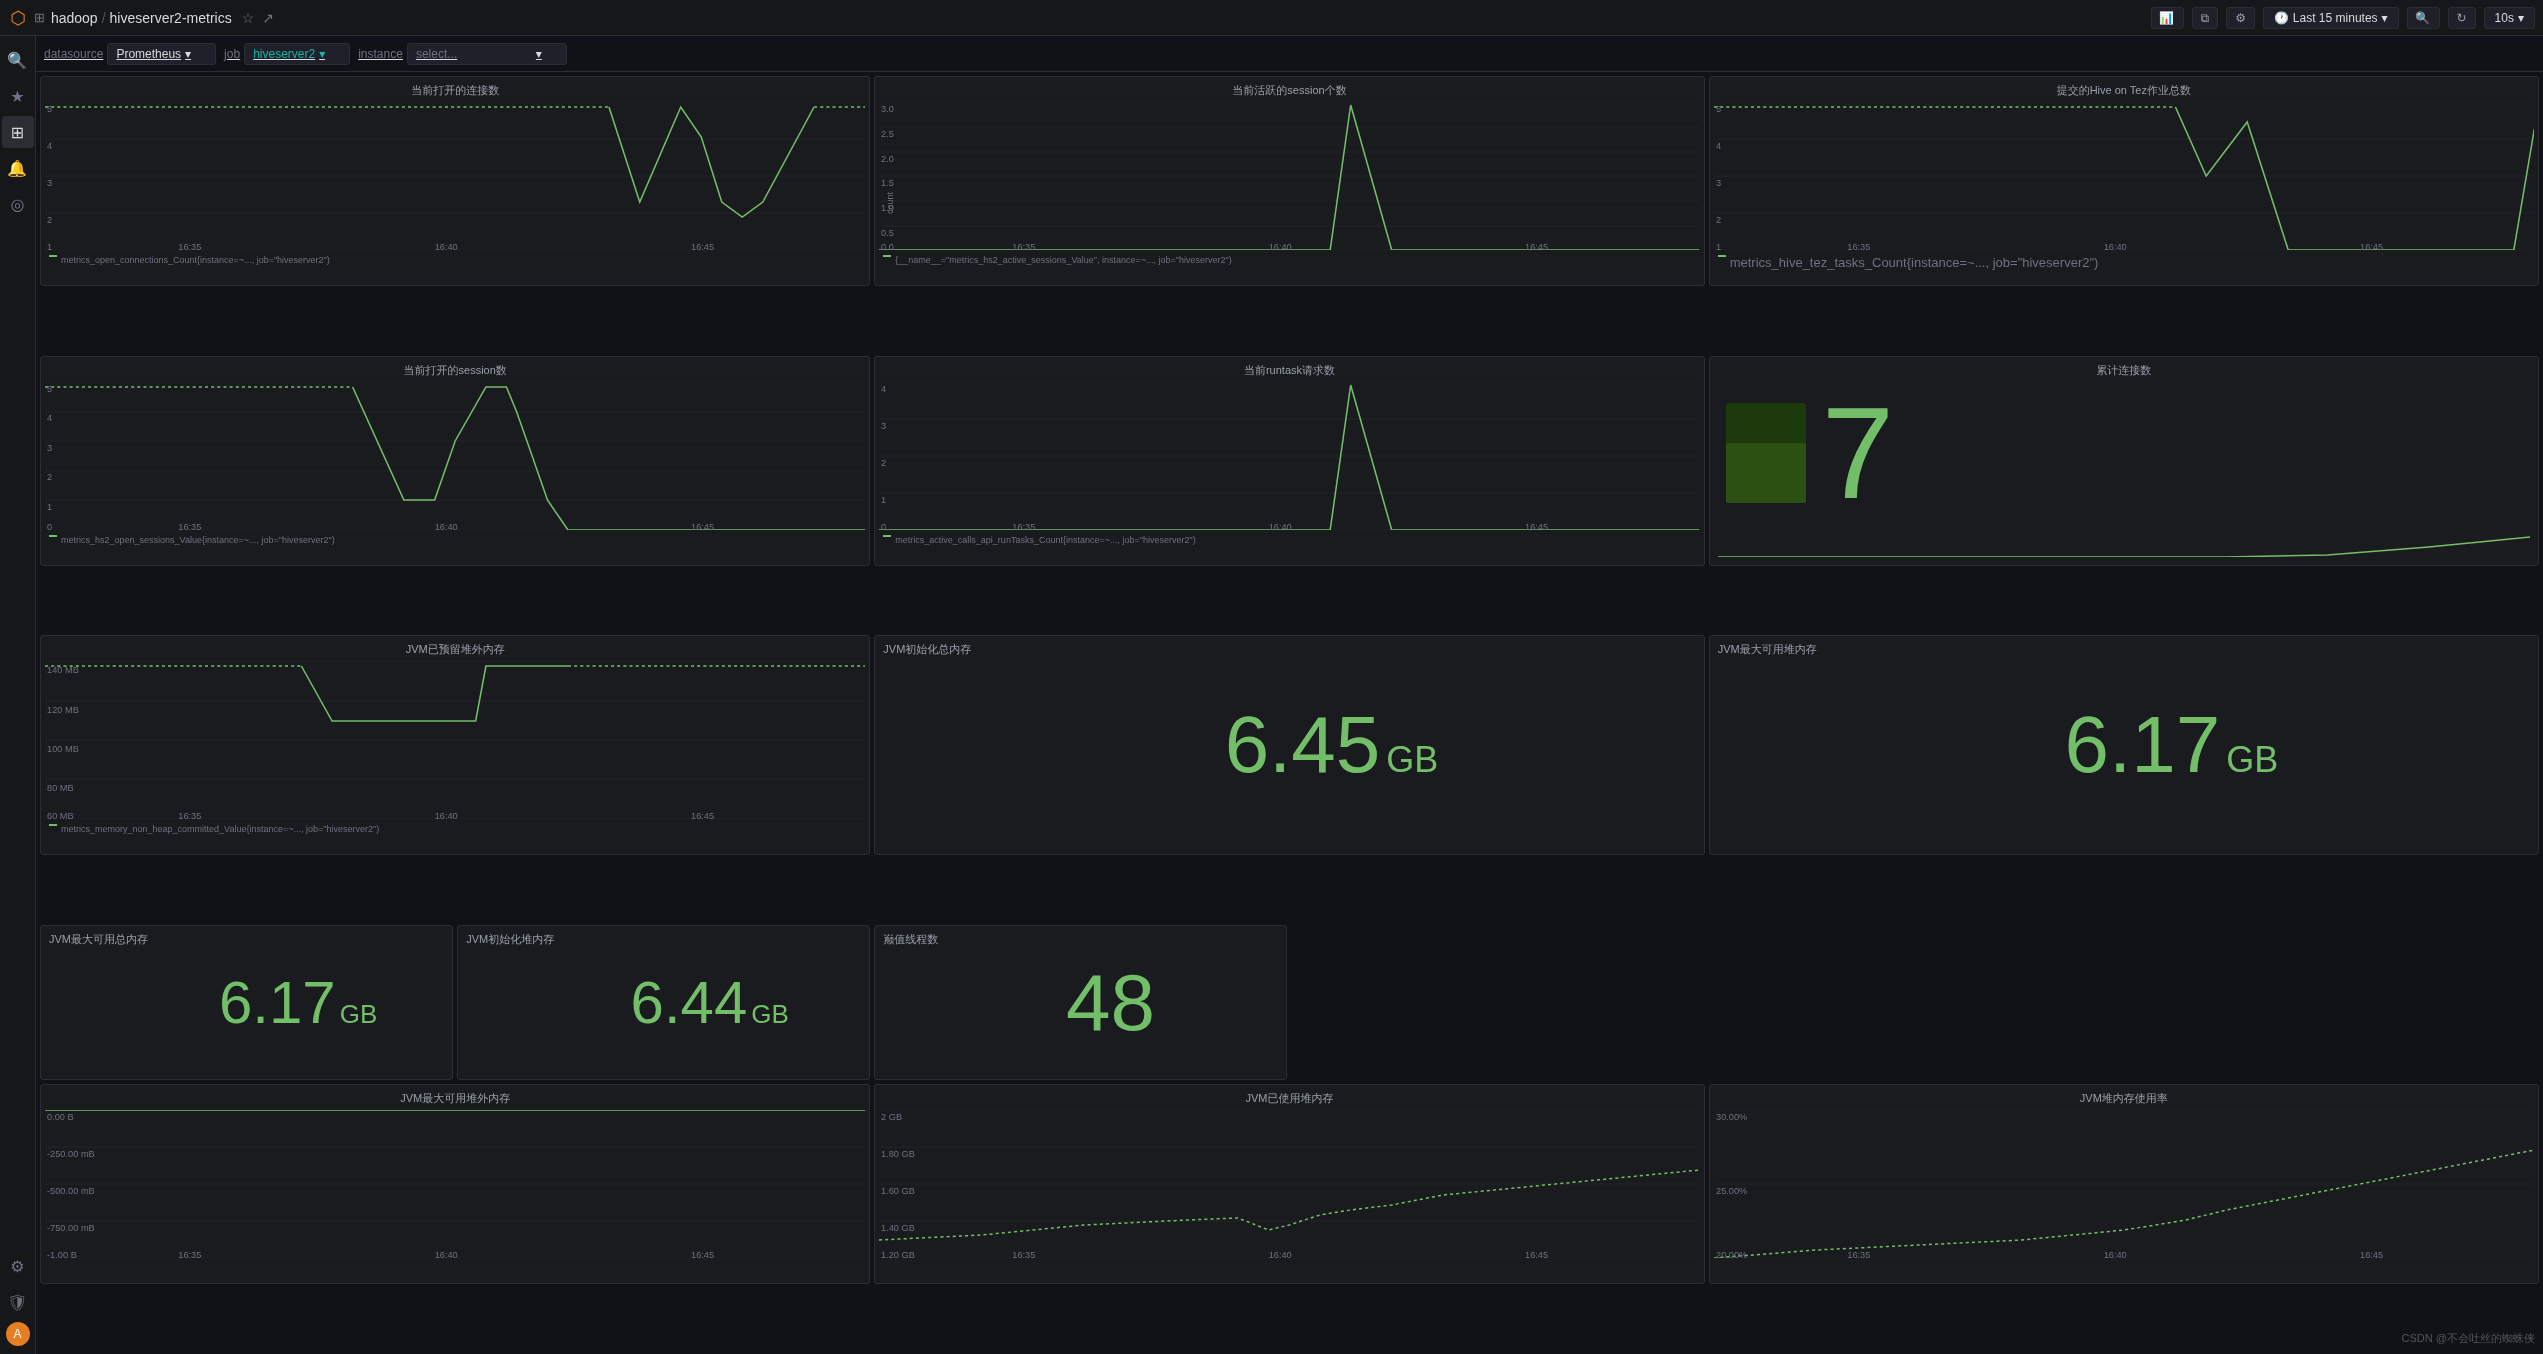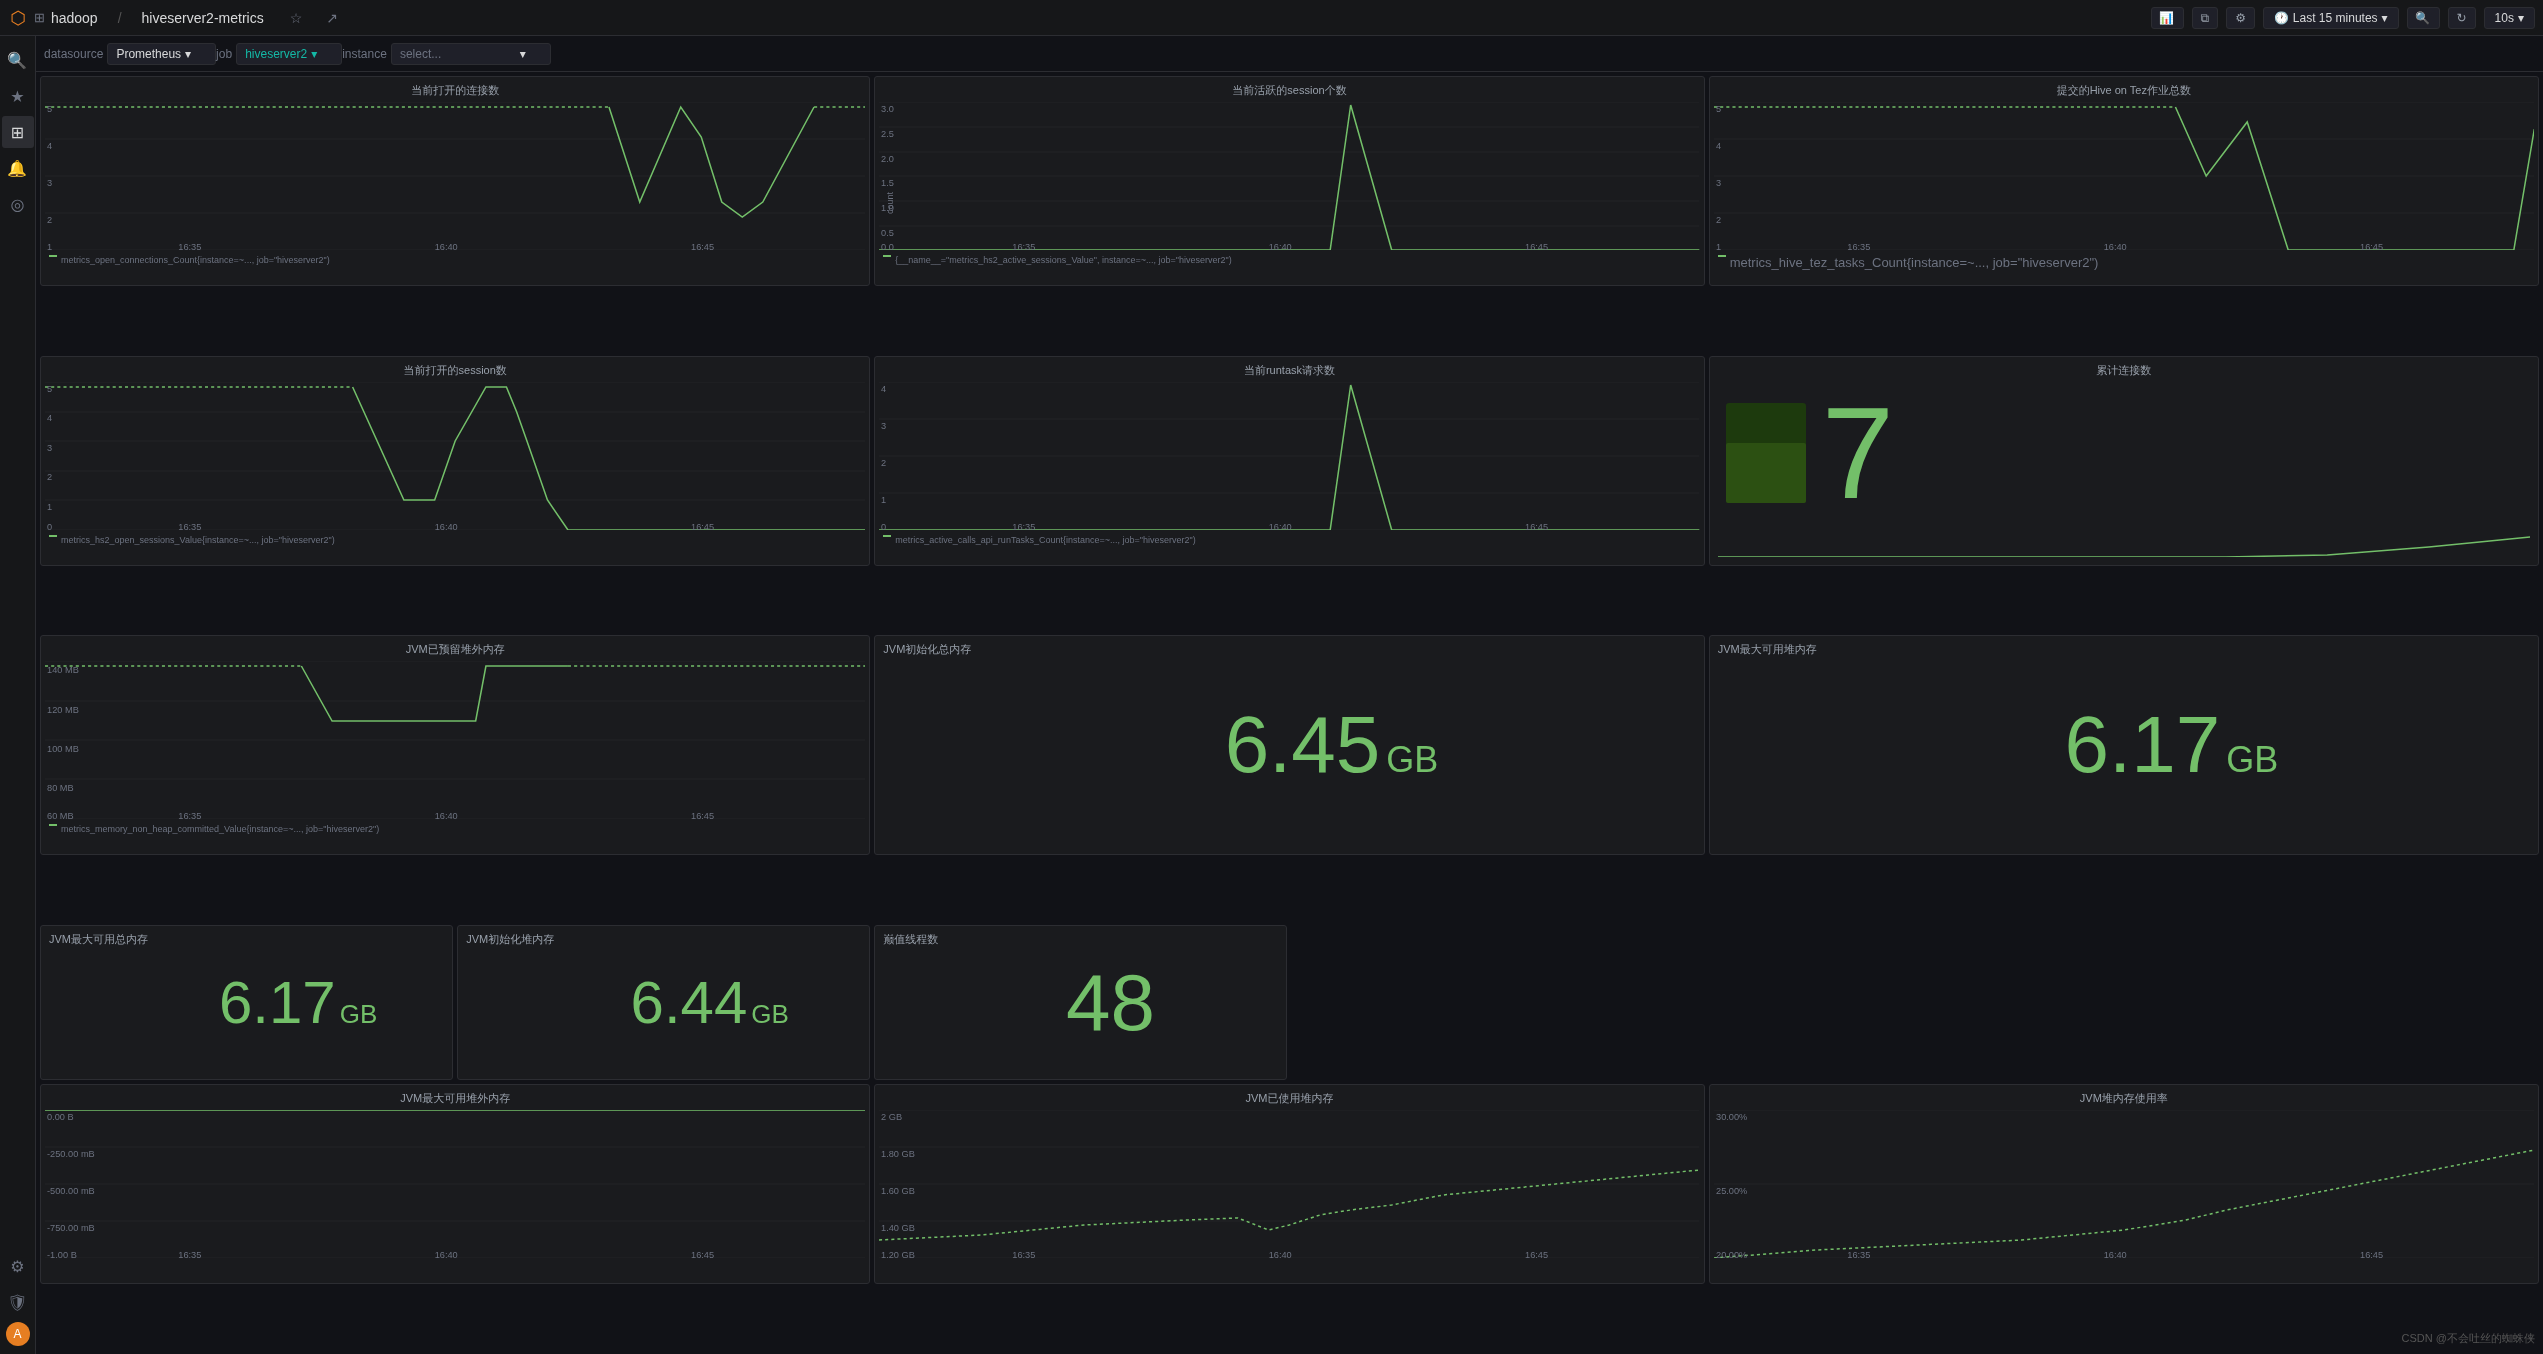--- a/index.html
+++ b/index.html
@@ -29,21 +29,21 @@
       align-items: center;
       justify-content: center;
       color: #e67e22;
       font-size: 18px;
     }
     .topbar-breadcrumb {
       color: #98a0ab;
       font-size: 14px;
       display: flex;
       align-items: center;
-      gap: 20px;
+      gap: 4px;
     }
     .topbar-breadcrumb span.sep { color: #555; }
     .topbar-breadcrumb span.active { color: #d8d9da; }
     .topbar-actions {
       margin-left: auto;
       display: flex;
       align-items: center;
       gap: 8px;
     }
     .topbar-btn {
@@ -111,21 +111,23 @@
       position: fixed;
       top: 36px;
       left: 36px;
       right: 0;
       height: 36px;
       background: #111217;
       border-bottom: 1px solid #2c2d32;
       display: flex;
       align-items: center;
       padding: 0 8px;
+      gap: 8px;
       z-index: 9;
+      text-decoration: underline;
     }
     .filter-item {
       display: flex;
       align-items: center;
       gap: 4px;
     }
     .filter-label {
       color: #6c7280;
       font-size: 12px;
     }

